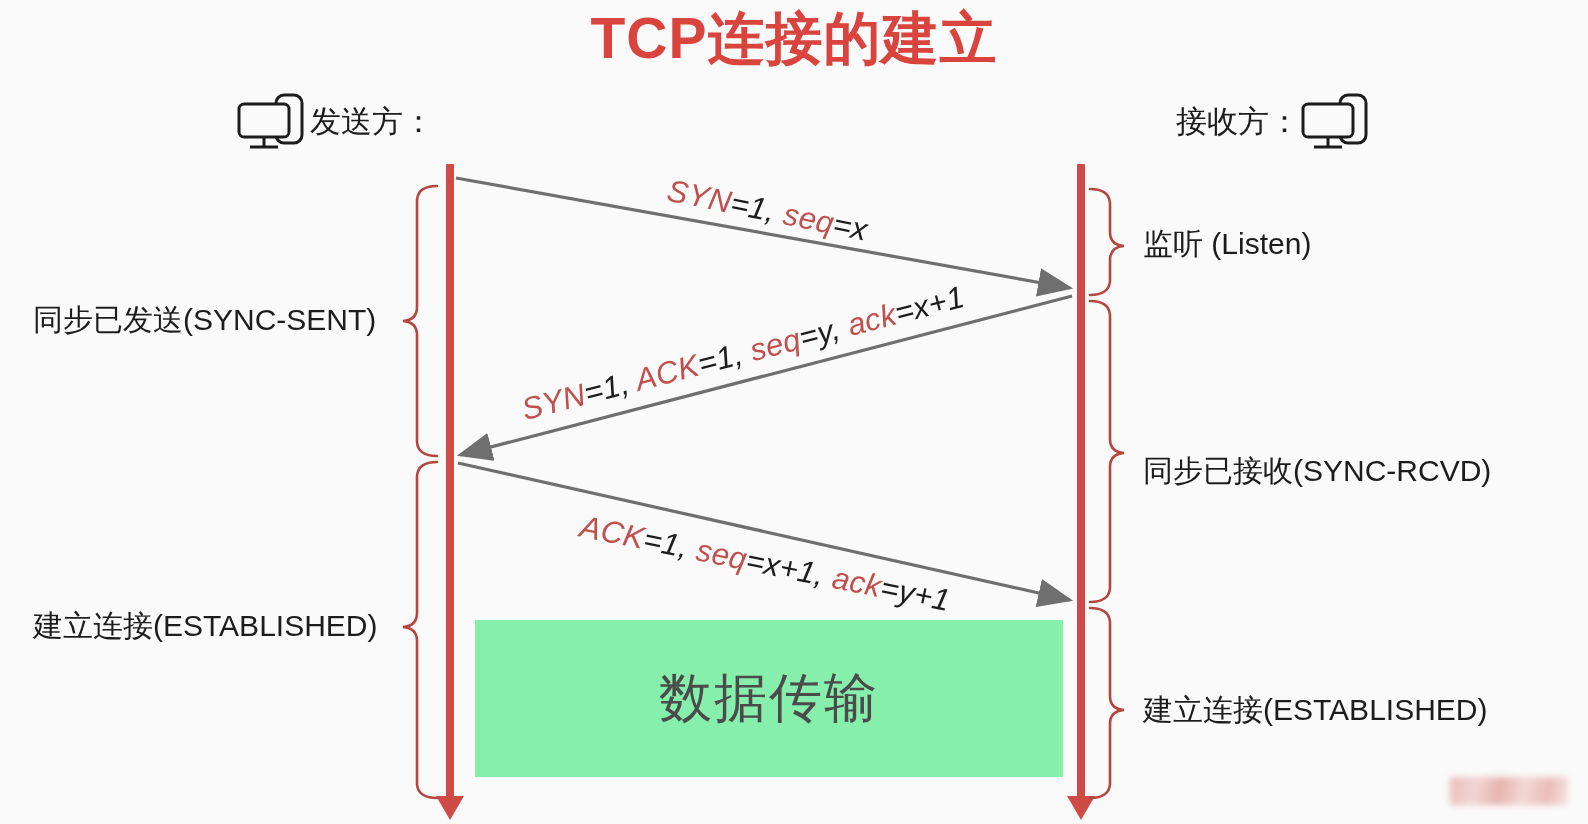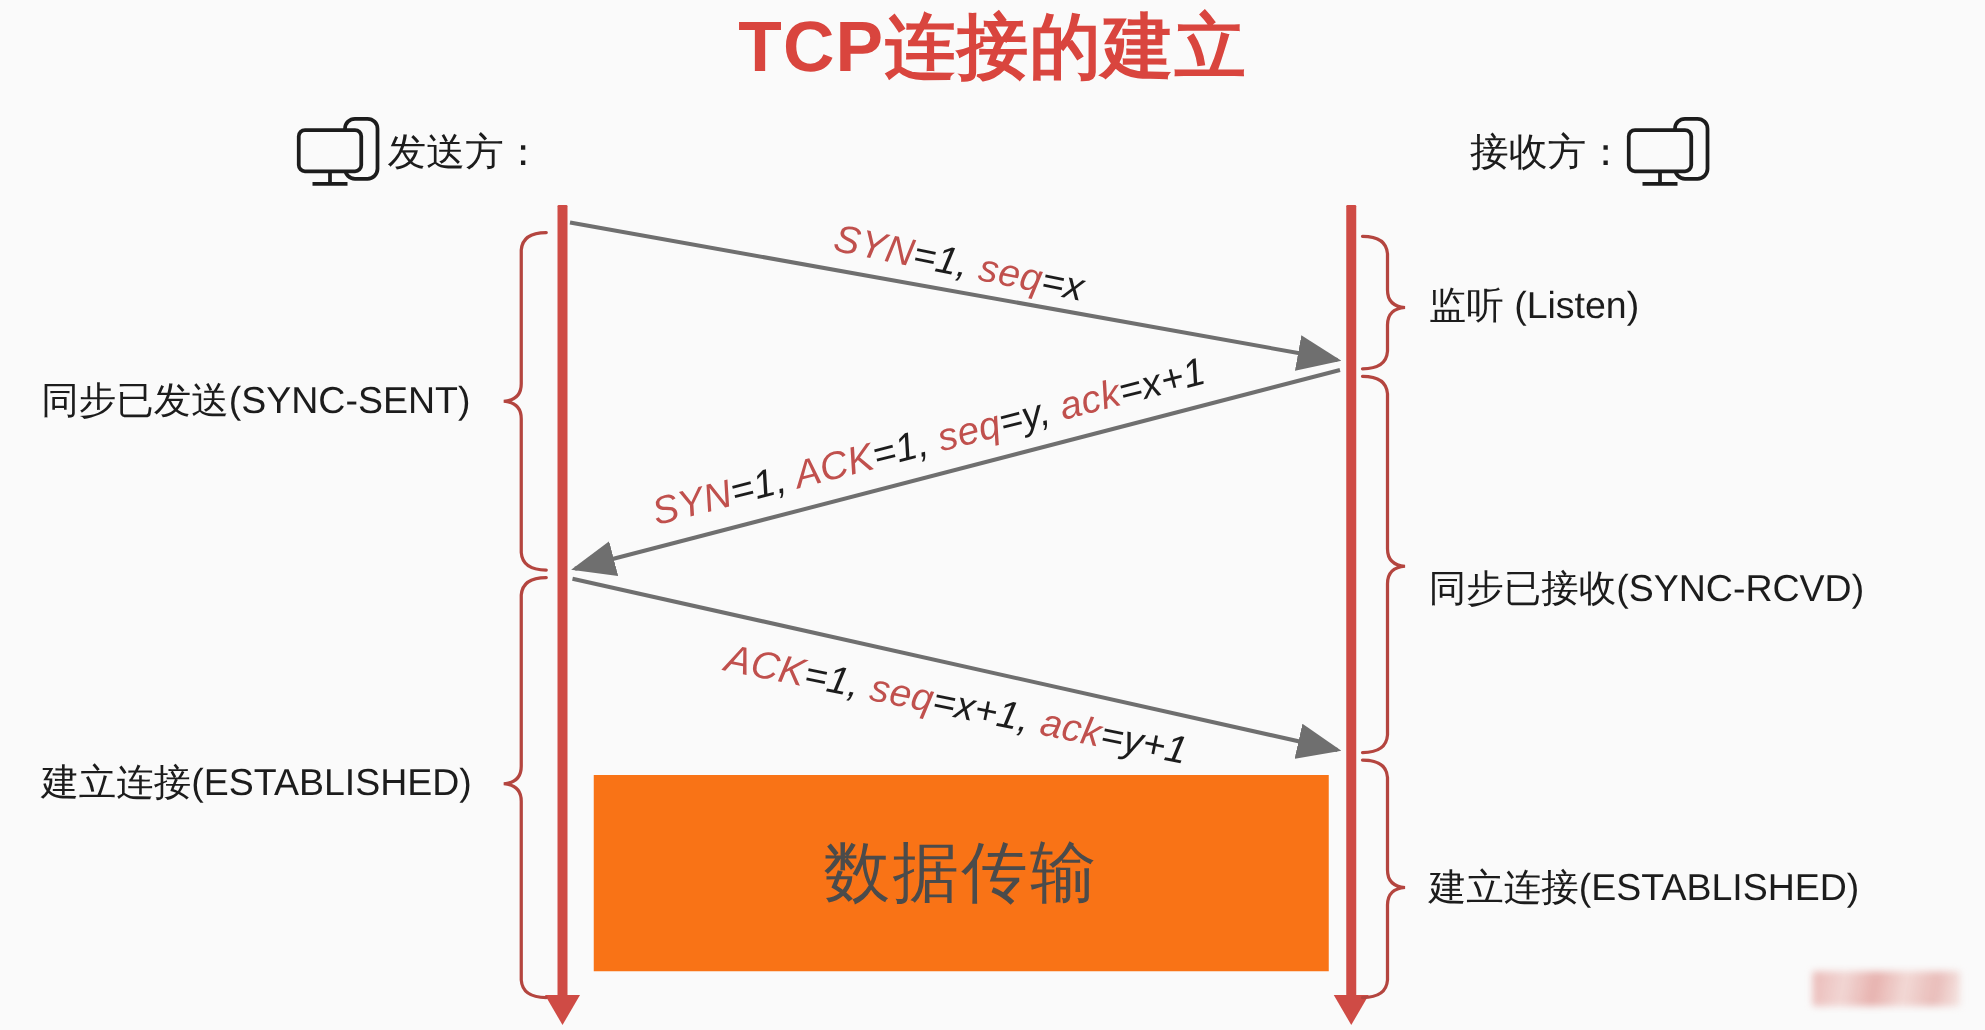--- a/index.html
+++ b/index.html
@@ -104,21 +104,21 @@
   #state-sync-rcvd   { left: 1143px; top: 431px; margin-top: 20px; }
   #state-established-right { left: 1143px; top: 690px; }
 
   
   #data-box {
     position: absolute;
     left: 475px;
     top: 620px;
     width: 588px;
     height: 157px;
-    background: #f97316;
+    background: #86efac;
     display: flex;
     align-items: center;
     justify-content: center;
   }
   #data-box-label {
     font-size: 53px;
     color: #4b4b4b;
     letter-spacing: 2px;
     white-space: nowrap;
   }

